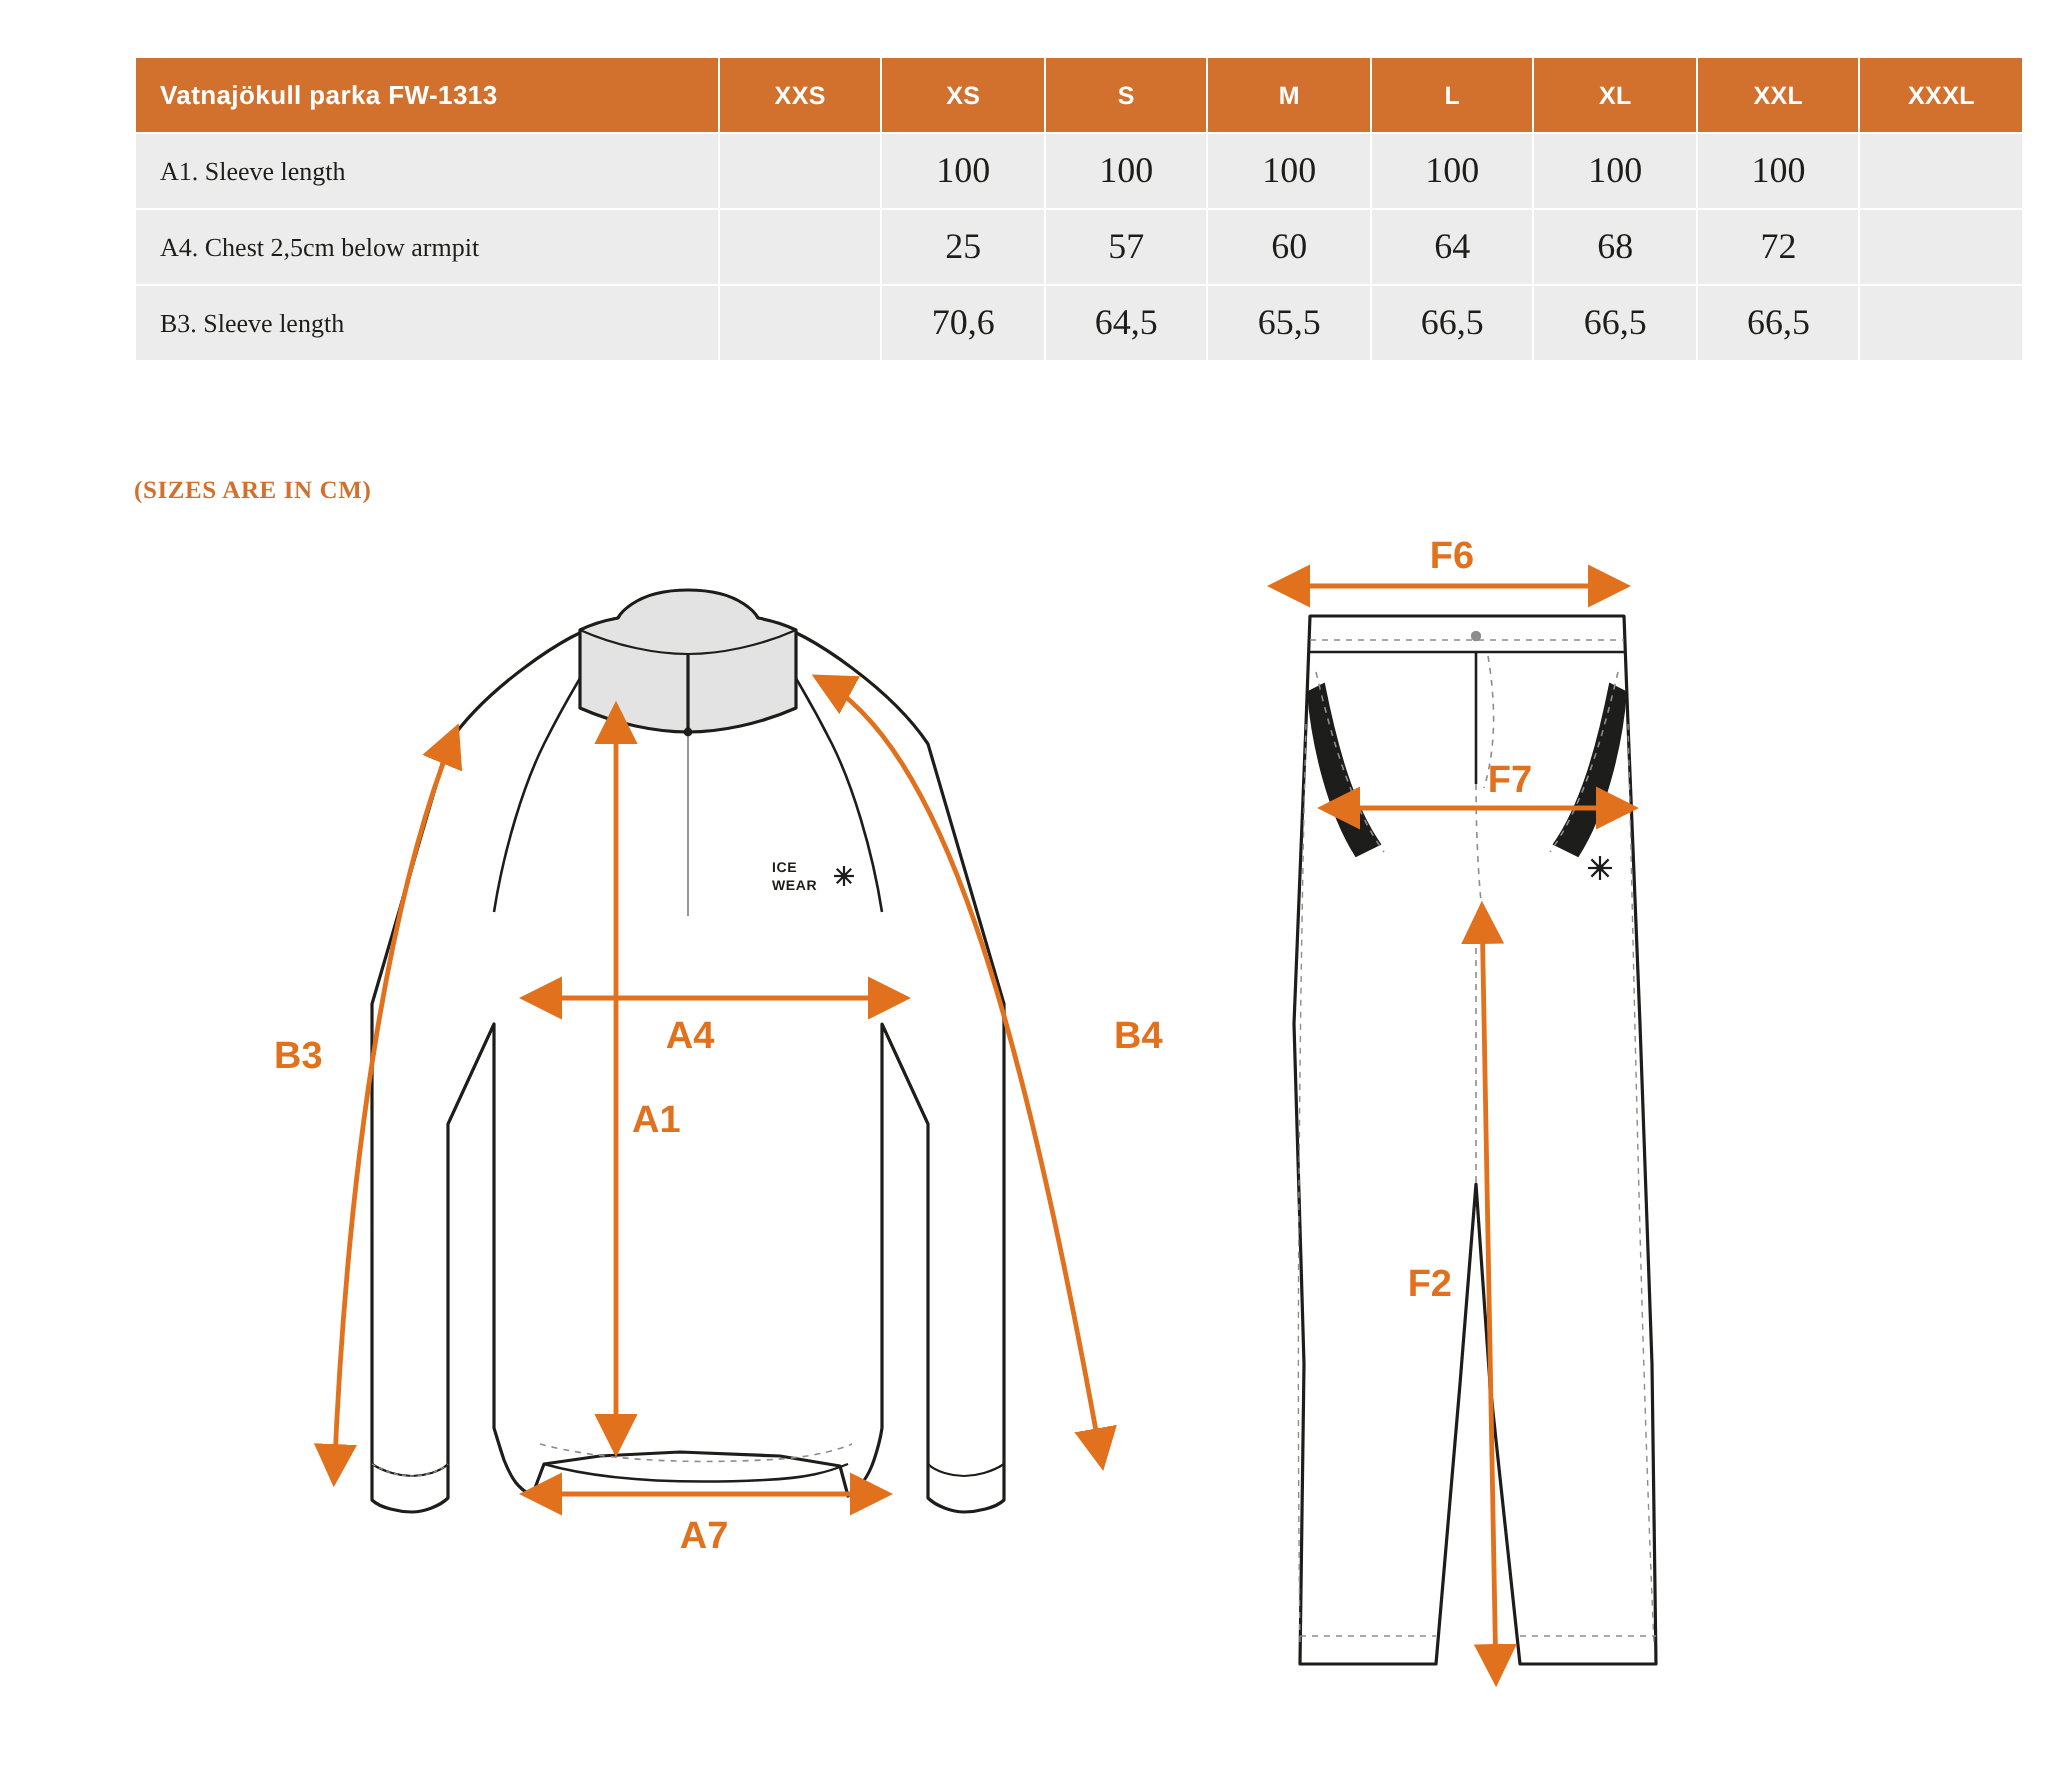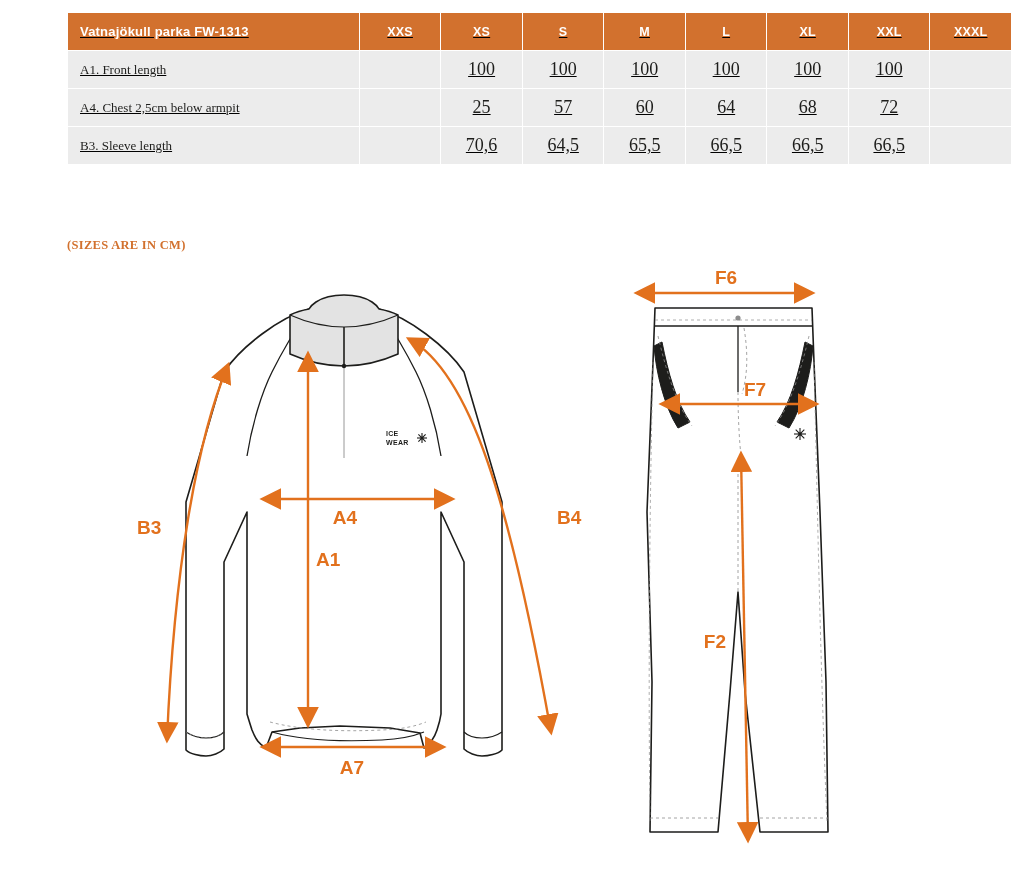--- a/index.html
+++ b/index.html
@@ -12,23 +12,22 @@
     height: 884px;
     position: relative;
     font-family: "Liberation Sans", sans-serif;
     overflow: hidden;
   }
 
   
   .table-wrap {
     position: absolute;
     left: 67px;
-    top: 12px;
+    top: 28px;
     width: 945px;
-    text-decoration: underline;
   }
   table.size-table {
     border-collapse: collapse;
     width: 945px;
     table-layout: fixed;
   }
   table.size-table th,
   table.size-table td {
     border: 1px solid #ffffff;
     padding: 0;
@@ -122,21 +121,21 @@
         <th>S</th>
         <th>M</th>
         <th>L</th>
         <th>XL</th>
         <th>XXL</th>
         <th>XXXL</th>
       </tr>
     </thead>
     <tbody>
       <tr>
-        <td class="row-label">A1. Front length</td>
+        <td class="row-label">A1. Sleeve length</td>
         <td></td>
         <td>100</td>
         <td>100</td>
         <td>100</td>
         <td>100</td>
         <td>100</td>
         <td>100</td>
         <td></td>
       </tr>
       <tr>

